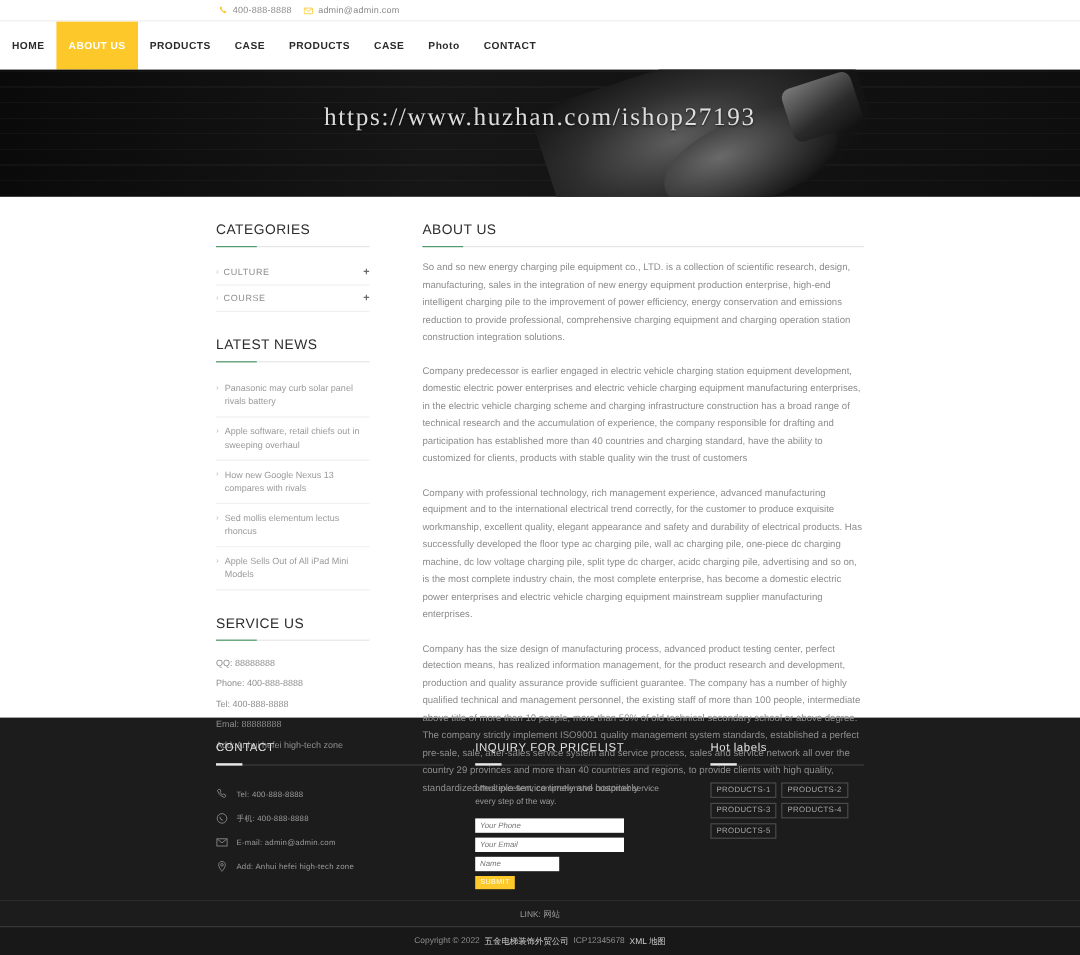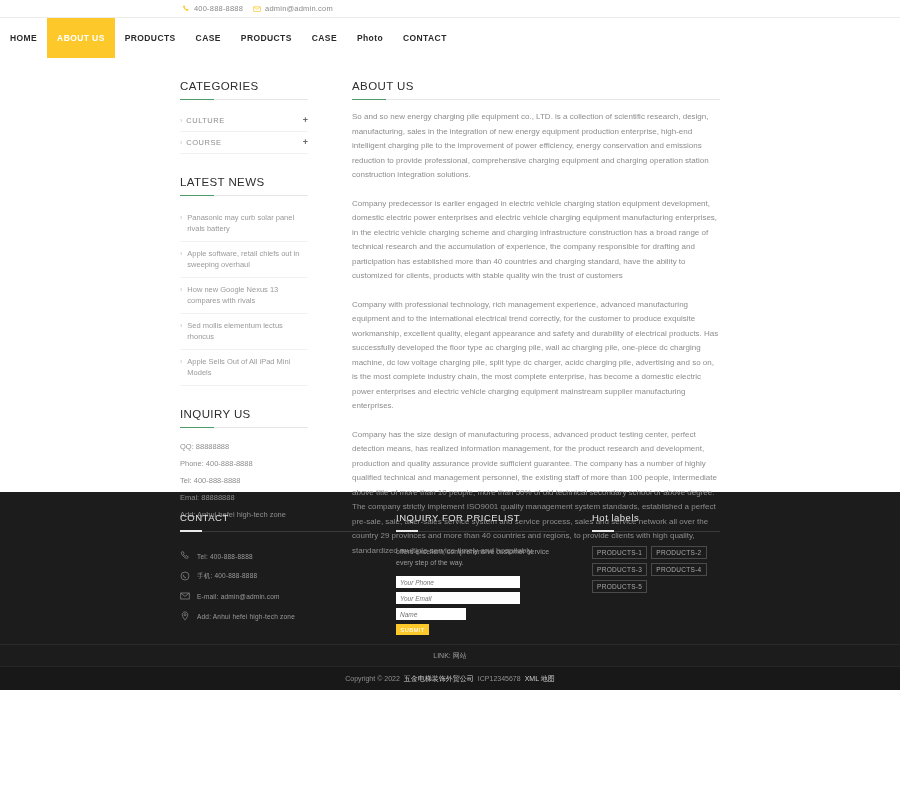--- a/index.html
+++ b/index.html
@@ -269,20 +269,27 @@
       <div class="nav-item active">ABOUT US</div>
       <div class="nav-item">PRODUCTS</div>
       <div class="nav-item">CASE</div>
       <div class="nav-item">PRODUCTS</div>
       <div class="nav-item">CASE</div>
       <div class="nav-item">Photo</div>
       <div class="nav-item">CONTACT</div>
     </div>
   </div>
 
+  <div class="banner">
+    <div class="planks"></div>
+    <div class="prod"></div>
+    <div class="prod2"></div>
+    <div class="prod3"></div>
+    <div class="watermark">https://www.huzhan.com/ishop27193</div>
+  </div>
 
   <div class="main">
 
     <div class="sidebar">
 
       <div class="sb-title">CATEGORIES</div>
       <div class="rule"></div>
       <div class="cat-item">
         <span class="cl">
           <span class="arrow">›</span>
@@ -317,21 +324,21 @@
           <span class="bullet">›</span>
           <span class="ntext">Sed mollis elementum lectus rhoncus</span>
         </div>
         <div class="news-item">
           <span class="bullet">›</span>
           <span class="ntext">Apple Sells Out of All iPad Mini Models</span>
         </div>
       </div>
 
       <div class="sb-block">
-        <div class="sb-title">INQUIRY US</div>
+        <div class="sb-title">SERVICE US</div>
         <div class="rule"></div>
         <div class="ci-line">QQ: 88888888</div>
         <div class="ci-line">Phone: 400-888-8888</div>
         <div class="ci-line">Tel: 400-888-8888</div>
         <div class="ci-line">Emal: 88888888</div>
         <div class="ci-line">Add: Anhui hefei high-tech zone</div>
       </div>
     </div>
 
     <div class="content">

